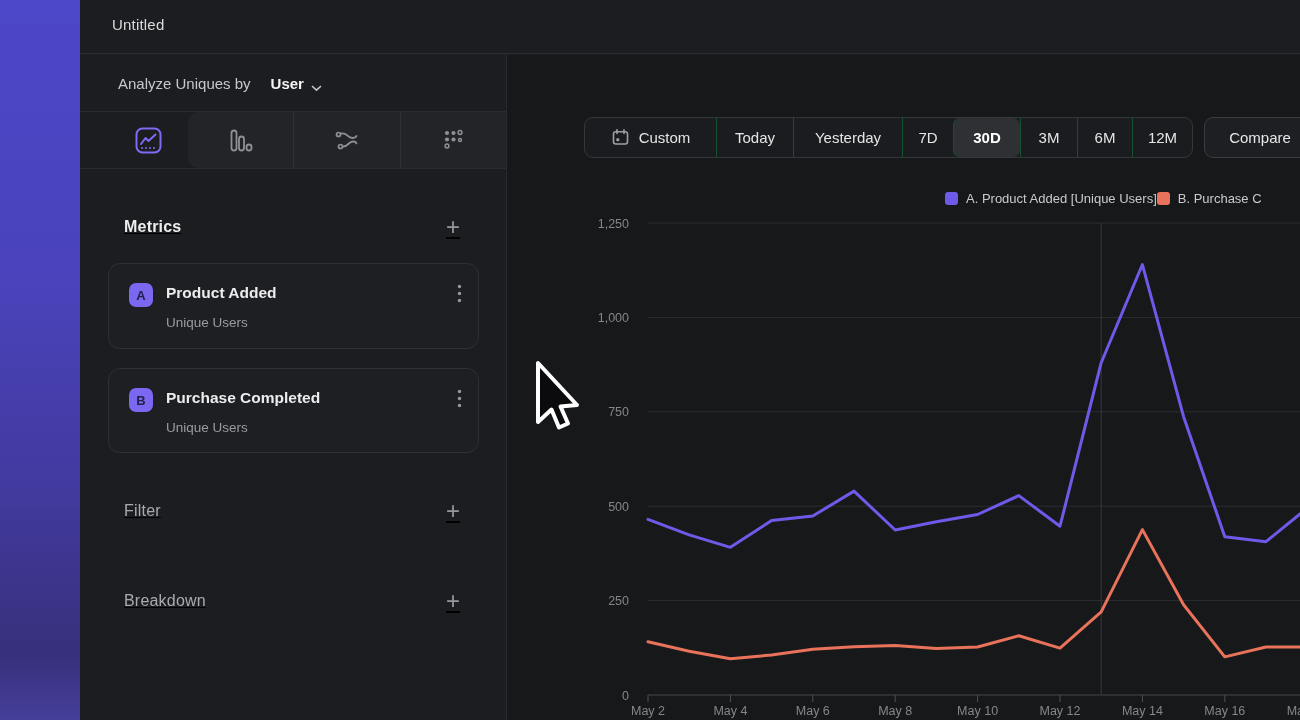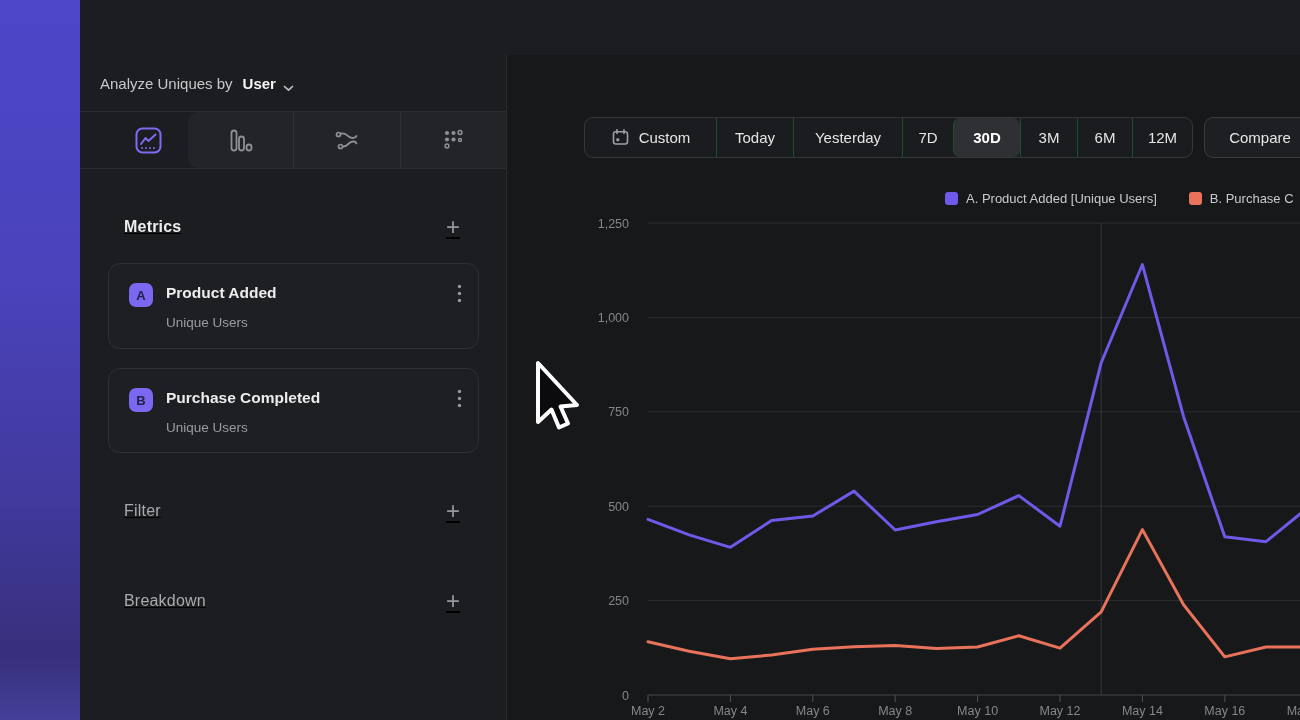--- a/index.html
+++ b/index.html
@@ -14,21 +14,21 @@
 
   .app { position:absolute; left:80px; top:0; width:1220px; height:720px; background:#1c1d20; }
   .header { position:absolute; left:0; top:0; width:100%; height:54px; background:#1c1d20; border-bottom:1px solid #2b2c30; }
   .title { position:absolute; left:32px; top:16px; font-size:15px; color:#dadbdc; letter-spacing:.2px; }
 
   .main { position:absolute; top:55px; left:0; width:100%; height:665px; display:flex; }
 
   
   .sidebar { position:relative; width:426px; height:665px; background:#1c1d20; flex:none; }
   .analyze-row { position:absolute; top:0; left:0; right:0; height:57px; border-bottom:1px solid #2b2c30;
-    display:flex; align-items:center; gap:10px; padding-left:20px; }
+    display:flex; align-items:center; gap:20px; padding-left:38px; }
   .analyze-label { font-size:15px; color:#c7c8cb; }
   .user-select { display:flex; align-items:flex-end; gap:7px; font-size:15px; font-weight:600; color:#f4f4f6; cursor:pointer; }
 
   .tabs-row { position:absolute; top:57px; left:0; right:0; height:57px; border-bottom:1px solid #2b2c30; }
   .tab { display:flex; align-items:center; justify-content:center; cursor:pointer; }
   .tab.selected { position:absolute; left:28px; top:0; width:80px; height:56px; }
   .tabs-group { position:absolute; left:108px; right:0; top:0; height:56px; background:#232428; border-radius:10px 0 0 10px; display:flex; }
   .tabs-group .tab { flex:1; height:100%; }
   .tabs-group .tab + .tab { border-left:1px solid #303134; }
 
@@ -50,34 +50,37 @@
   .kebab { position:absolute; right:16px; top:20px; }
 
   
   .chart-panel { position:relative; flex:1; height:665px; background:#17181a; border-left:1px solid #2a2b2f; overflow:hidden; }
   .range-control { position:absolute; left:77px; top:62px; height:41px; display:flex; border:1px solid #36373b; border-radius:9px; overflow:hidden; background:#1b1c1f; }
   .range-item { height:100%; display:flex; align-items:center; justify-content:center; gap:9px; font-size:15px; color:#e5e5e5; cursor:pointer; }
   .range-item + .range-item { border-left:1px solid #14532d; }
   .range-item.active { background:#2f3034; color:#ffffff; font-weight:600; border-radius:7px; }
   .compare-btn { position:absolute; left:697px; top:62px; height:41px; width:112px; background:#1e1f22; border:1px solid #3a3b3f;
     border-radius:9px; color:#e6e7e9; font-size:15px; font-family:inherit; cursor:pointer; }
-  .legend { position:absolute; left:438px; top:136px; display:flex; gap:32px; white-space:nowrap; }
+  .legend { position:absolute; left:438px; top:136px; display:flex; gap:0; white-space:nowrap; }
   .legend-item { display:flex; align-items:center; gap:8px; cursor:pointer; }
   .legend-swatch { width:13px; height:13px; border-radius:3px; flex:none; }
   .legend-label { font-size:13px; color:#c9cacd; }
   #chart { position:absolute; left:0; top:0; }
   .cursor { position:absolute; left:27px; top:305px; pointer-events:none; }
 </style>
 </head>
 <body>
 
 <div class="stage">
   <div class="left-strip"></div>
 
   <div class="app">
+    <div class="header">
+      <span class="title">Untitled</span>
+    </div>
 
     <div class="main">
 
       <div class="sidebar">
 
         <div class="analyze-row">
           <span class="analyze-label">Analyze Uniques by</span>
           <span class="user-select">
             <span>User</span>
             <svg width="11" height="7" viewBox="0 0 11 7">

